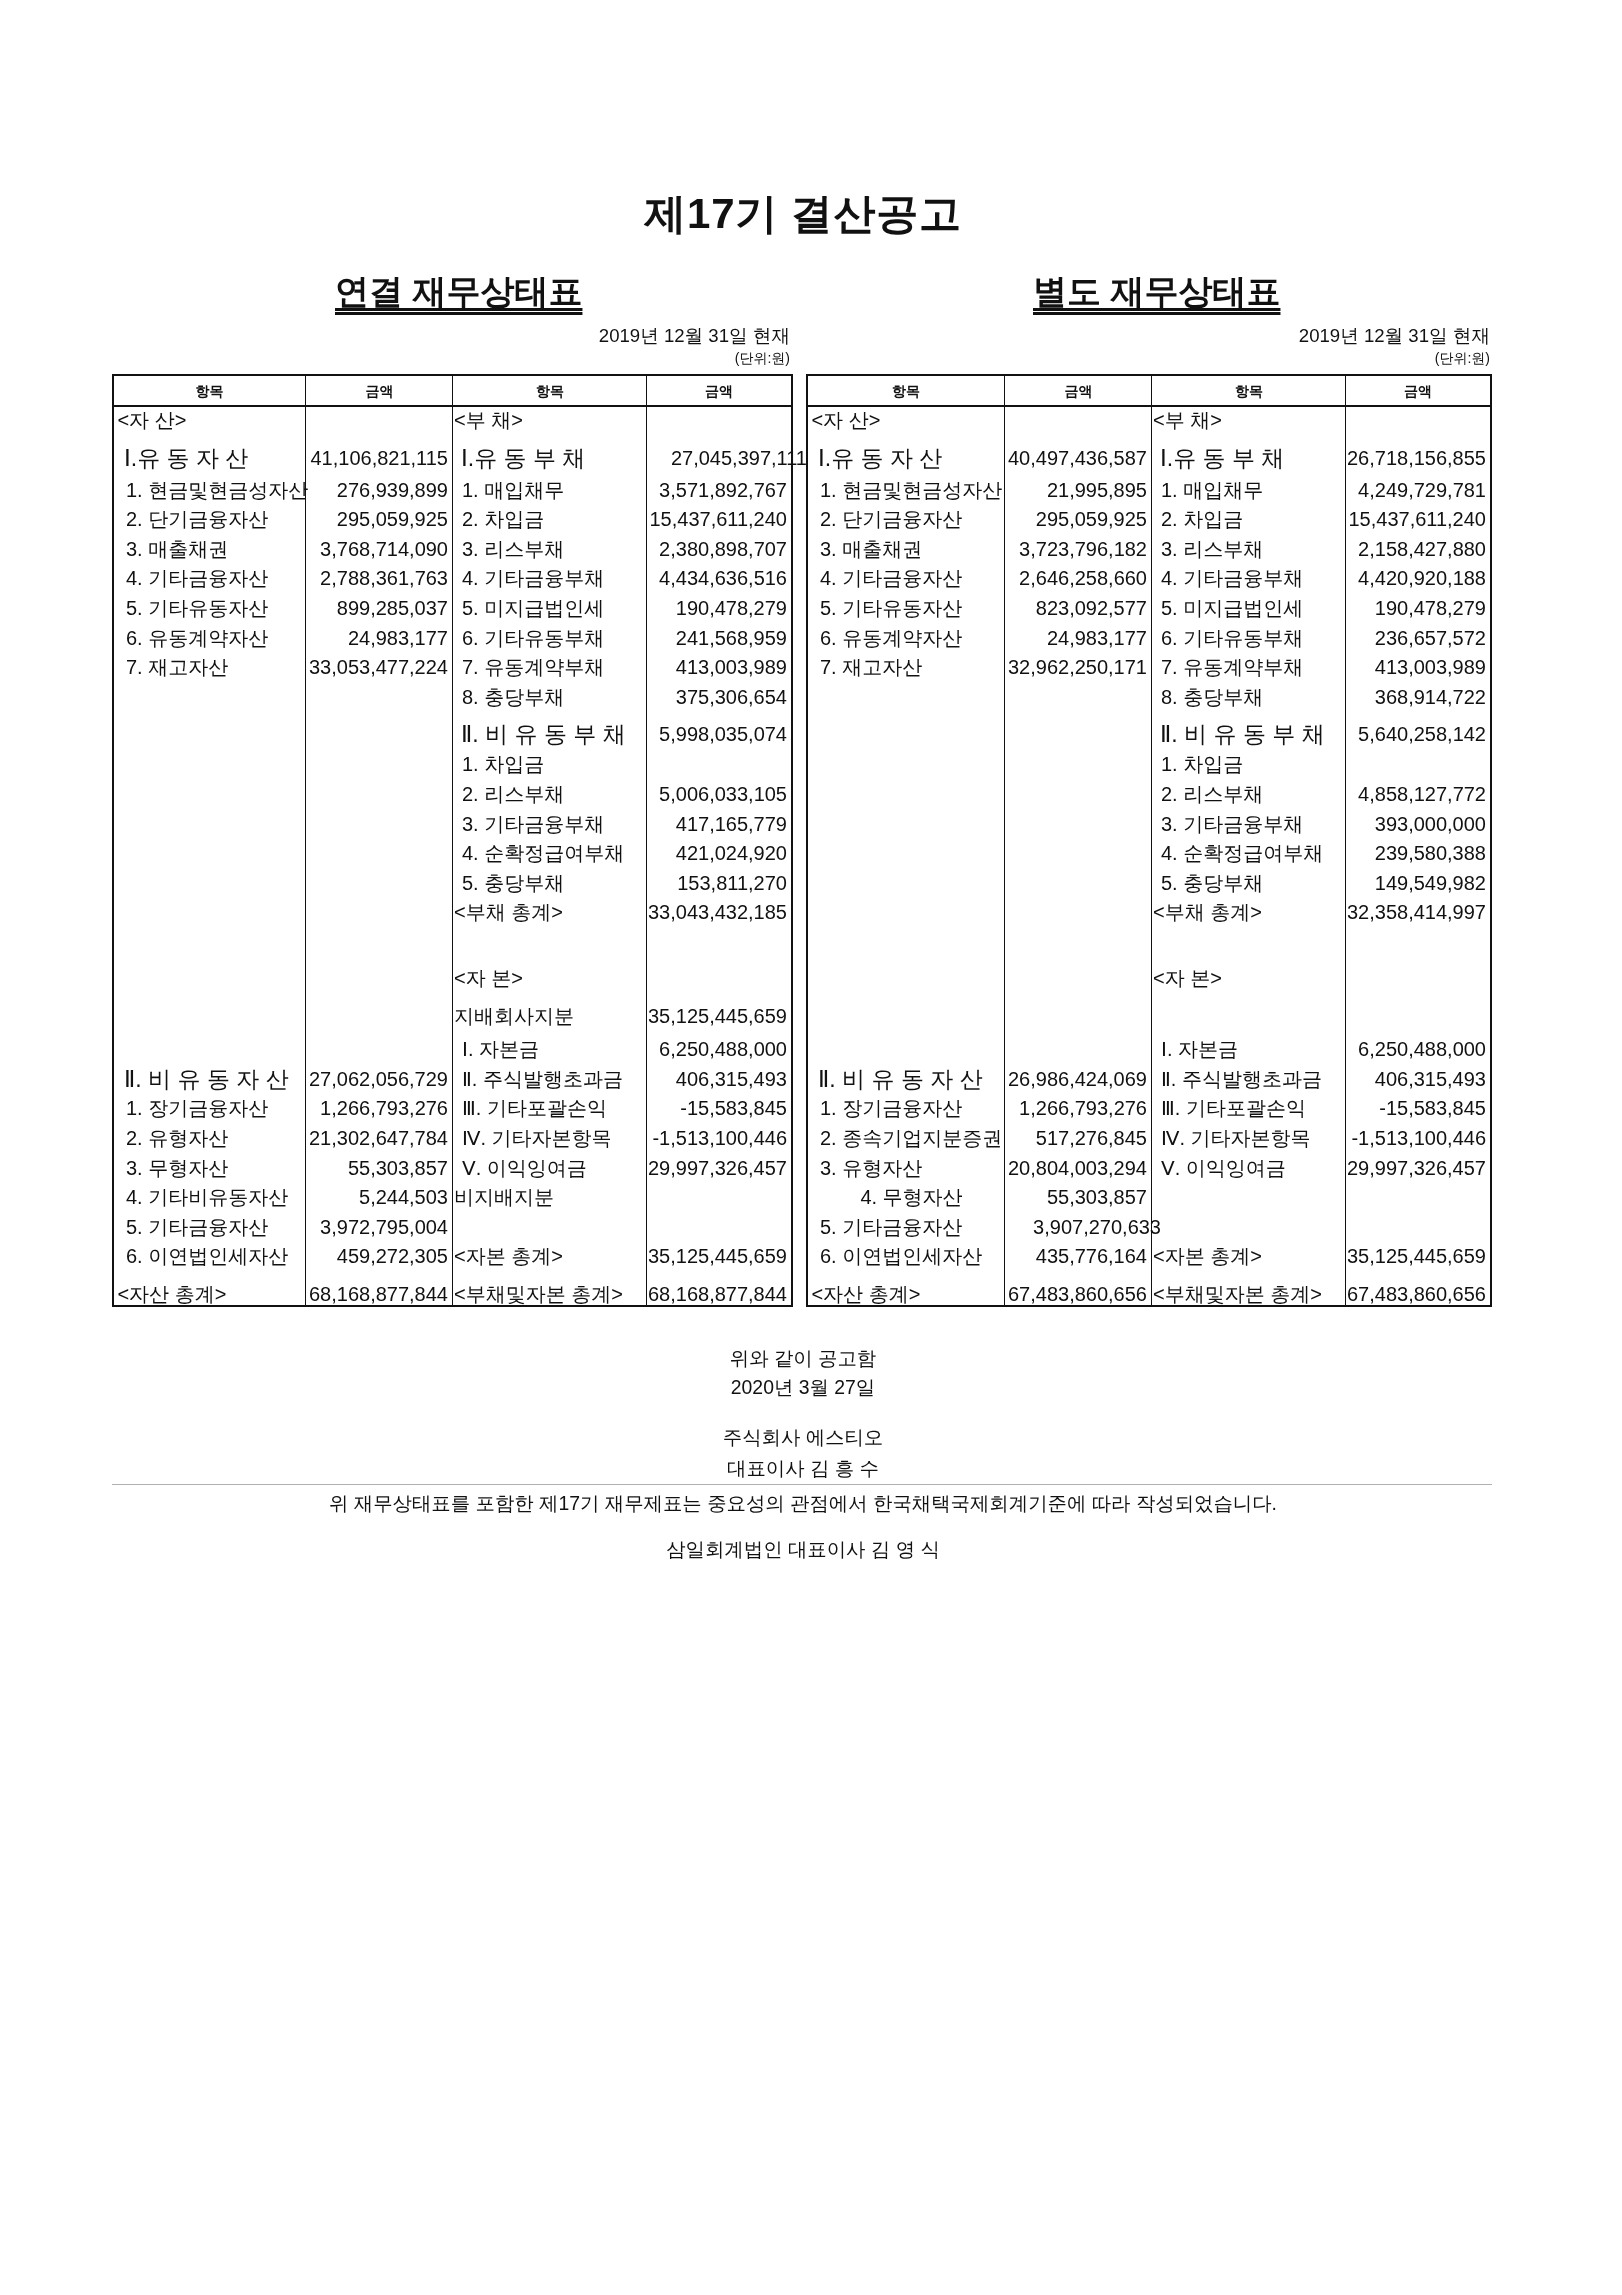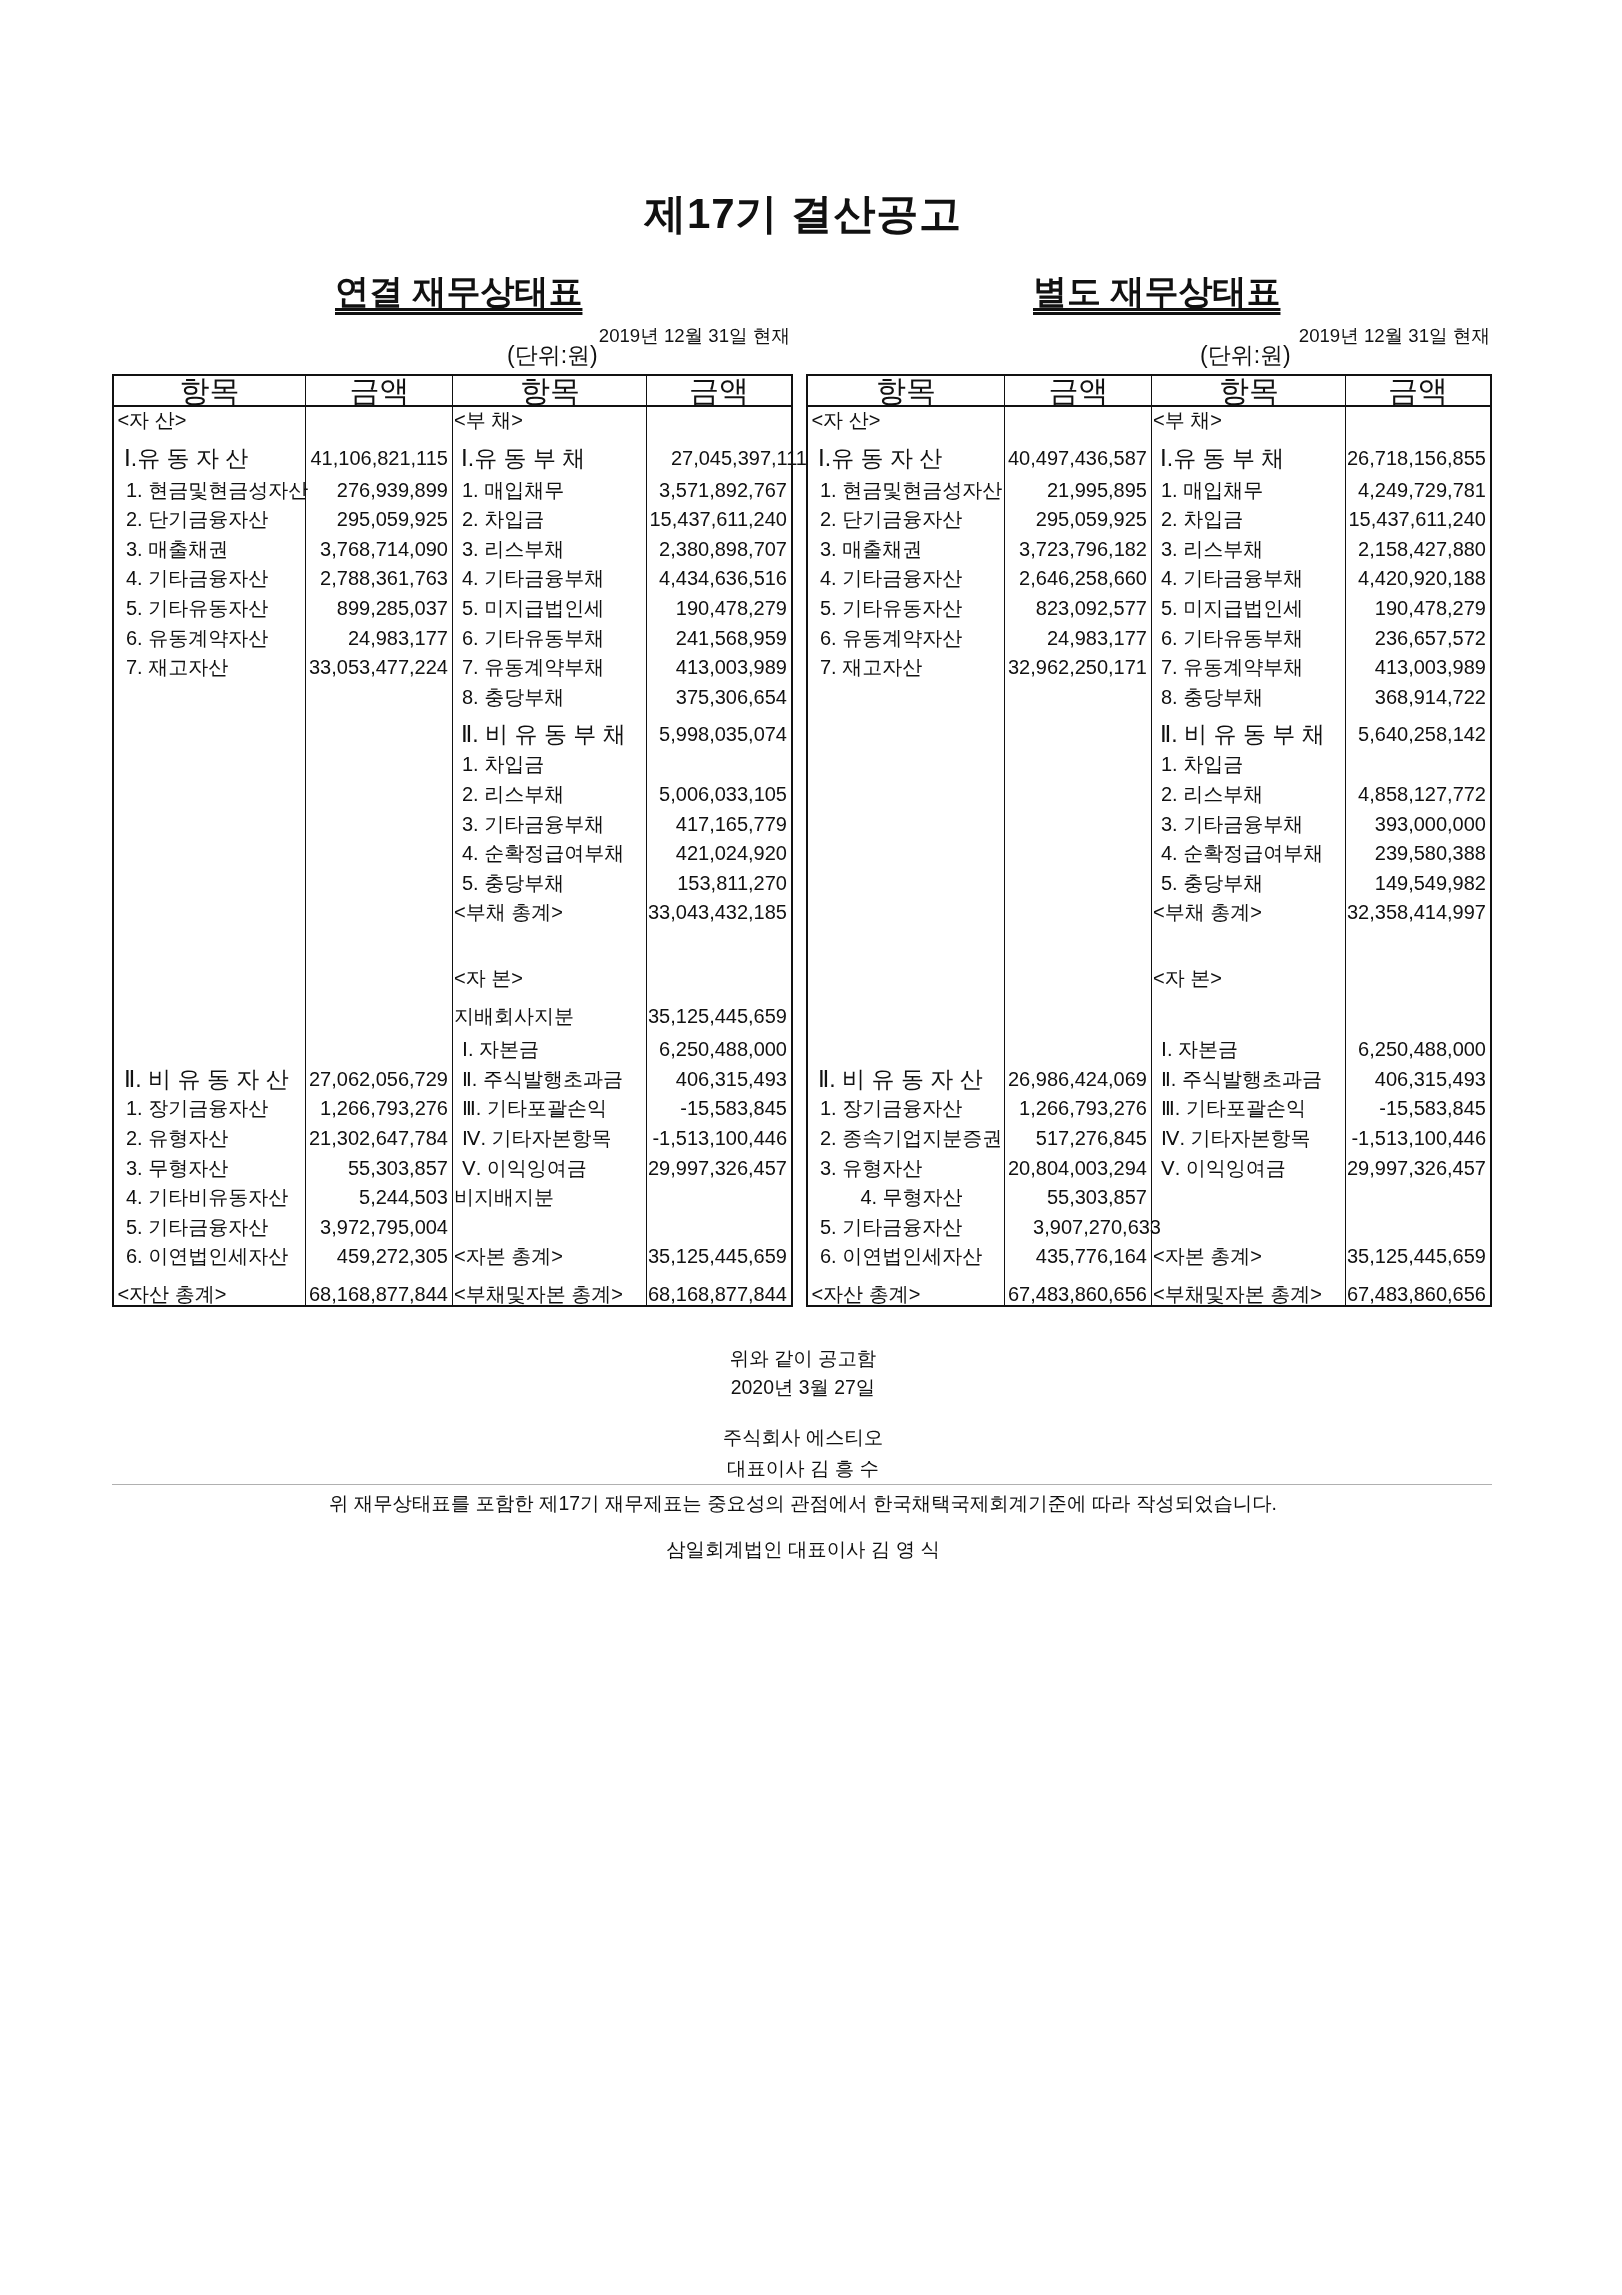--- a/index.html
+++ b/index.html
@@ -2,25 +2,25 @@
 <html style="font-size:13.5px"><head>
 <meta charset="utf-8">
 <style>
   html, body { margin: 0; padding: 0; background: #ffffff; }
   body { width: 1623px; height: 2295px; position: relative; overflow: hidden;
          font-family: "Liberation Sans", "DejaVu Sans", sans-serif; color: #111; }
   .abs { position: absolute; }
   .title { left: 0; width: 1606px; top: 186px; text-align: center; font-size: 42px; font-weight: bold; letter-spacing: 0.8px; }
   .heading { font-size: 34px; font-weight: bold; top: 269px; text-decoration: underline; text-decoration-style: double; text-underline-offset: 5px; }
   .dateline { font-size: 18.6px; top: 323px; text-align: right; }
-  .unitline { font-size: 23px; top: 340px; text-align: left; }
+  .unitline { font-size: 14px; top: 350px; text-align: right; }
   .tbl { position: absolute; top: 374px; height: 933px; border: 2.5px solid #111; box-sizing: border-box; }
   .vline { position: absolute; top: 0; bottom: 0; width: 0; border-left: 1.7px solid #111; }
   .hsep { position: absolute; left: 0; right: 0; top: 29px; height: 0; border-top: 2.5px solid #111; }
-  .hdr { position: absolute; top: 0; height: 24px; line-height: 30px; text-align: center; font-size: 30px; font-weight: normal; }
+  .hdr { position: absolute; top: 0; height: 24px; line-height: 30px; text-align: center; font-size: 14px; font-weight: bold; }
   .cell { position: absolute; height: 29px; line-height: 29px; white-space: nowrap; font-size: 20px; }
   .lbl { text-align: left; }
   .amt { text-align: right; }
   .b { font-weight: normal; }
   .big { font-size: 23px; }
   .footer-text { left: 0; width: 1606px; text-align: center; font-size: 19.4px; }
   .footer-line { left: 112px; width: 1380px; top: 1484px; border-top: 1.7px solid #b0b0b0; height: 0; }
 </style>
 </head>
 <body>

